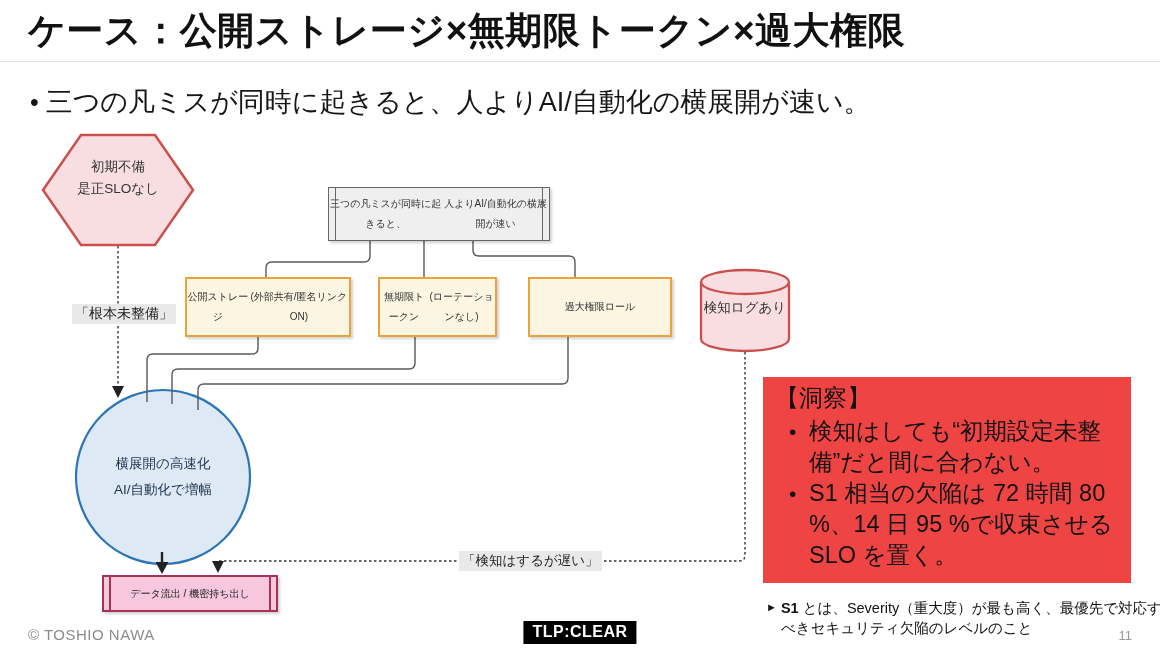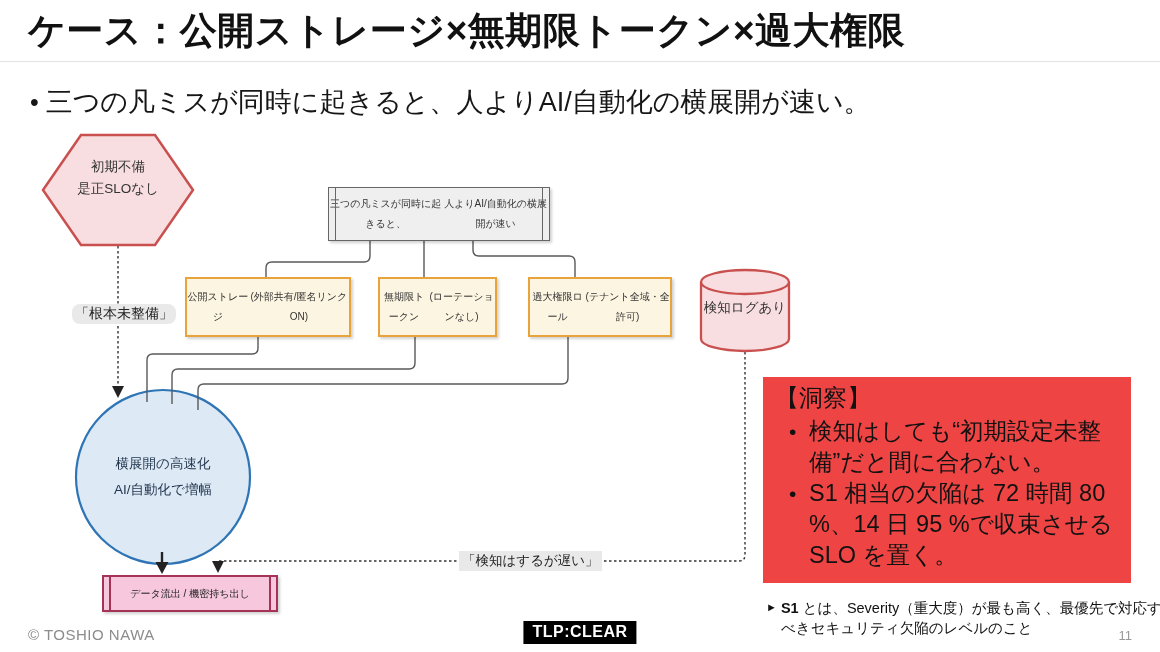--- a/index.html
+++ b/index.html
@@ -152,25 +152,24 @@
 <div class="rect-node cause-box cause-1">
   <span>公開ストレージ</span>
   <span>(外部共有/匿名リンクON)</span>
 </div>
 <div class="rect-node cause-box cause-2">
   <span>無期限トークン</span>
   <span>(ローテーションなし)</span>
 </div>
 <div class="rect-node cause-box cause-3">
   <span>過大権限ロール</span>
-  <span>(テナント全域・全許可)</span>
 </div>
 <div class="rect-node outcome-box pp-bars">データ流出 / 機密持ち出し</div>
 
-<div class="tag-label" style="left:72px;top:304px;border-radius:8px;">「根本未整備」</div>
+<div class="tag-label" style="left:72px;top:304px;">「根本未整備」</div>
 <div class="tag-label" style="left:459px;top:551px;font-size:13.5px;">「検知はするが遅い」</div>
 
 <div class="insight-box">
   <div class="insight-heading">【洞察】</div>
   <ul class="insight-list">
     <li>検知はしても“初期設定未整備”だと間に合わない。</li>
     <li>S1 相当の欠陥は 72 時間 80 %、14 日 95 %で収束させる SLO を置く。</li>
   </ul>
 </div>
 

